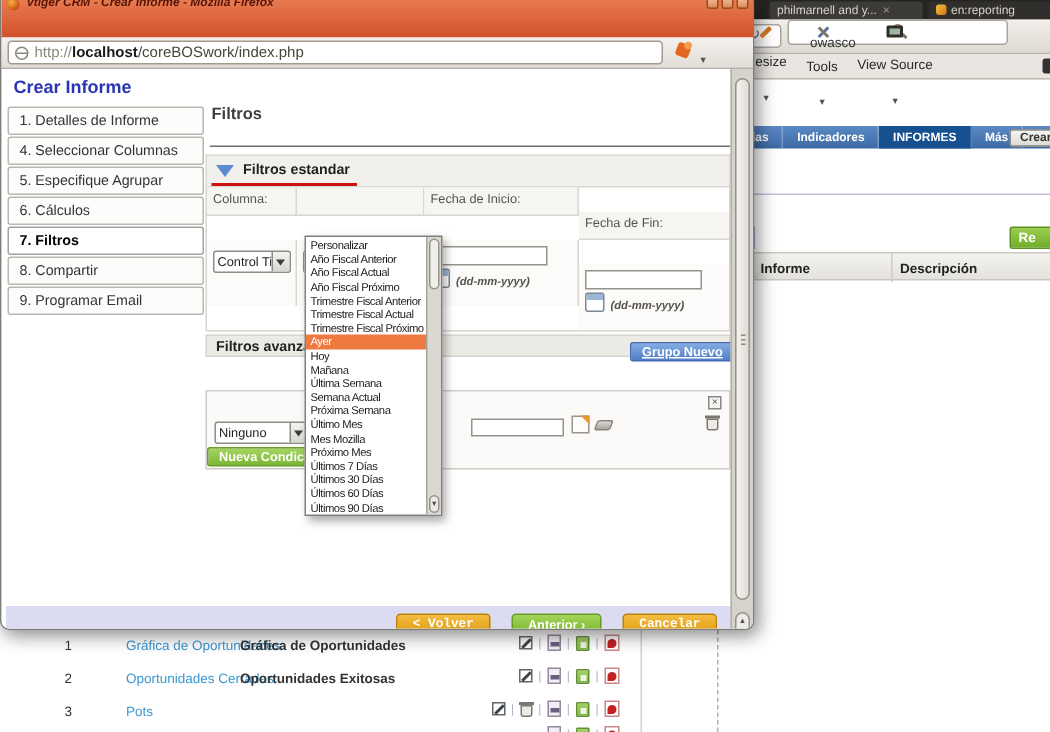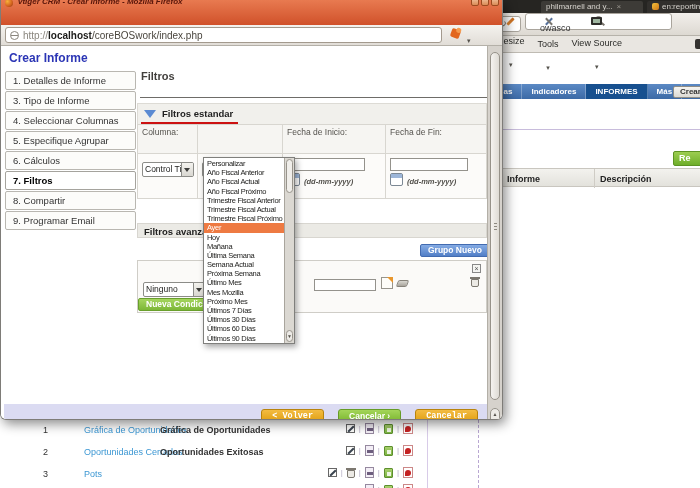--- a/index.html
+++ b/index.html
@@ -2,21 +2,21 @@
 <html><head>
 <meta charset="utf-8">
 <style>
   html,body{margin:0;padding:0;width:700px;height:488px;overflow:hidden;background:#fff;
     font-family:"Liberation Sans","DejaVu Sans",sans-serif;}
   *{box-sizing:border-box;}
 
   
   .bg-tabbar{position:absolute;left:0;top:0;width:700px;height:13px;background:#262522;z-index:1;}
   .bg-tab{position:absolute;top:1px;height:12px;border-radius:2px 2px 0 0;font-size:8px;color:#d6d3cd;
-    line-height:12px;padding:0 5px;white-space:nowrap;overflow:hidden;margin-left:28px;}
+    line-height:12px;padding:0 5px;white-space:nowrap;overflow:hidden;}
   .bg-tab .tclose{color:#9b978f;font-size:8px;margin-left:4px;}
   .bg-tab1x{position:absolute;left:499px;top:2px;color:#9b978f;font-size:8px;line-height:10px;}
   .bg-tab2{left:513px;width:102px;background:#3d3b37;}
   .bg-tab3{left:619px;width:81px;background:#312f2c;}
   .tabico{display:inline-block;width:7px;height:7px;border-radius:2px;background:linear-gradient(135deg,#f3c13a,#d07818);
     margin-right:3px;vertical-align:-1px;}
   .bg-toolbar{position:absolute;left:0;top:13px;width:700px;height:23px;
     background:linear-gradient(#f2efeb,#ddd9d2);border-bottom:1px solid #b6b2aa;z-index:1;}
   .urlbar-end{position:absolute;left:488px;top:3px;width:33px;height:16px;background:#fff;
     border:1px solid #a9a49c;border-radius:0 3px 3px 0;color:#6b675f;font-size:8px;line-height:14px;text-align:left;padding-left:3px;}
@@ -119,40 +119,40 @@
   .std-header{position:absolute;left:136px;top:57px;width:350px;height:21px;background:#f1f0ec;
     border:1px solid #dddbd5;border-bottom:none;}
   .tri-down{position:absolute;left:6px;top:6px;width:0;height:0;
     border-left:6px solid transparent;border-right:6px solid transparent;border-top:8px solid #5b8ad2;}
   .std-title{position:absolute;left:24px;top:4px;font-size:9.5px;font-weight:bold;color:#222;}
   .red-underline{position:absolute;left:3px;top:18px;width:97px;height:2px;background:#cc1111;}
 
   .std-table{position:absolute;left:136px;top:78px;width:350px;border:1px solid #d8d6d0;
     display:grid;grid-template-columns:60px 85px 103px 100px;}
   .std-cell{border-right:1px solid #d8d6d0;padding:2px 4px;}
-  .std-cell:nth-child(4n){border-right:none;}
-  .std-lbl{height:29px;background:#f6f5f2;border-bottom:1px solid #d8d6d0;font-size:8.5px;color:#55534e;}
+  .std-cell:nth-child(4n){border-right:none;margin-top:16px;}
+  .std-lbl{height:19px;background:#f6f5f2;border-bottom:1px solid #d8d6d0;font-size:8.5px;color:#55534e;}
   .std-ctl{height:44px;background:#fcfbf9;padding-top:4px;}
   .gtk-select{display:inline-flex;background:#fff;border:1px solid #8c8c88;border-radius:2px;height:15px;overflow:hidden;}
   .sel-txt{flex:1;font-size:8.5px;line-height:13px;padding:0 2px;color:#1d1d1b;overflow:hidden;white-space:nowrap;}
   .sel-btn{width:12px;flex:0 0 auto;border-left:1px solid #8c8c88;background:linear-gradient(#f4f3ef,#d9d7d1);position:relative;}
   .sel-btn::after{content:"";position:absolute;left:2px;top:5px;border-left:3px solid transparent;border-right:3px solid transparent;border-top:4px solid #3c3c3a;}
   .w52{width:52px;} .w67{width:67px;} .w63{width:63px;}
   .date-input{width:78px;height:13px;border:1px solid #94928c;background:#fff;display:block;}
   input.date-input{outline:none;font-size:8.5px;padding:0 2px;font-family:"Liberation Sans",sans-serif;}
   .date-row{display:flex;align-items:flex-end;gap:4px;margin-top:2px;}
   .cal-ico{width:13px;height:13px;background:#fff;border:1px solid #7c8894;border-radius:2px;position:relative;}
   .cal-ico::before{content:"";position:absolute;left:0;top:0;width:11px;height:4px;background:#9db6d8;}
   .date-hint{font-size:7.5px;font-style:italic;font-weight:bold;color:#55534e;white-space:nowrap;}
 
   .adv-bar{position:absolute;left:136px;top:177px;width:350px;height:15px;background:#ebeae5;border:1px solid #d8d6d0;}
   .adv-title{position:absolute;left:6px;top:2px;font-size:9.5px;font-weight:bold;color:#222;}
-  .btn-bluegrp{position:absolute;left:419px;top:198px;height:13px;padding:0 7px;
+  .btn-bluegrp{position:absolute;left:419px;top:182px;height:13px;padding:0 7px;
     background:linear-gradient(#84abe4,#527fc7);border:1px solid #426bb0;border-radius:2px;
-    font-size:8.5px;font-weight:bold;color:#fff;line-height:11px;white-space:nowrap;}
+    font-size:8.5px;font-weight:bold;color:#fff;line-height:11px;white-space:nowrap;text-decoration:underline;}
   .adv-panel{position:absolute;left:136px;top:214px;width:350px;height:53px;background:#fbfaf8;border:1px solid #cfcdc7;}
   .grp-close{position:absolute;right:5px;top:3px;width:9px;height:9px;border:1px solid #888;background:#f5f5f2;
     font-size:7px;line-height:7px;text-align:center;color:#555;}
   .grp-close::after{content:"×";}
   .cond-select-holder{position:absolute;left:5px;top:17px;}
   .cond-input{position:absolute;left:176px;top:18px;width:62px;height:12px;border:1px solid #94928c;background:#fff;
     font-size:8px;outline:none;font-family:"Liberation Sans",sans-serif;}
   .ico-lookup{position:absolute;left:243px;top:16px;width:12px;height:12px;background:#fefdf9;border:1px solid #97948c;}
   .ico-lookup::after{content:"";position:absolute;right:-1px;top:-1px;width:0;height:0;
     border-top:6px solid #e8962d;border-left:6px solid transparent;}
@@ -347,21 +347,20 @@
   </div>
 
   <div class="dlg-body">
     <div class="pg-title">Crear Informe</div>
 
     <div class="steps">
 
         <div class="step">1. Detalles de Informe</div>
 
 
-        <div class="step">3. Tipo de Informe</div>
 
         <div class="step">4. Seleccionar Columnas</div>
 
         <div class="step">5. Especifique Agrupar</div>
 
         <div class="step">6. Cálculos</div>
 
         <div class="step on">7. Filtros</div>
 
         <div class="step">8. Compartir</div>
@@ -427,21 +426,21 @@
       </span>
       <input class="cond-input" readonly="" value="" style="">
       <span class="ico-lookup"></span>
       <span class="ico-eraser"></span>
       <span class="ico-trash2"></span>
     </div>
     <div class="btn-newcond">Nueva Condición</div>
 
     <div class="dlg-footer">
       <div class="btn btn-amber">&lt; Volver</div>
-      <div class="btn btn-green">Cancelar ›</div>
+      <div class="btn btn-green">Anterior ›</div>
       <div class="btn btn-amber">Cancelar</div>
     </div>
 
     <div class="dlg-scroll">
       <div class="dlg-thumb"></div>
       <div class="dlg-steppers"></div>
     </div>
 
     <div class="dropdown">
       <div class="dd-list">

